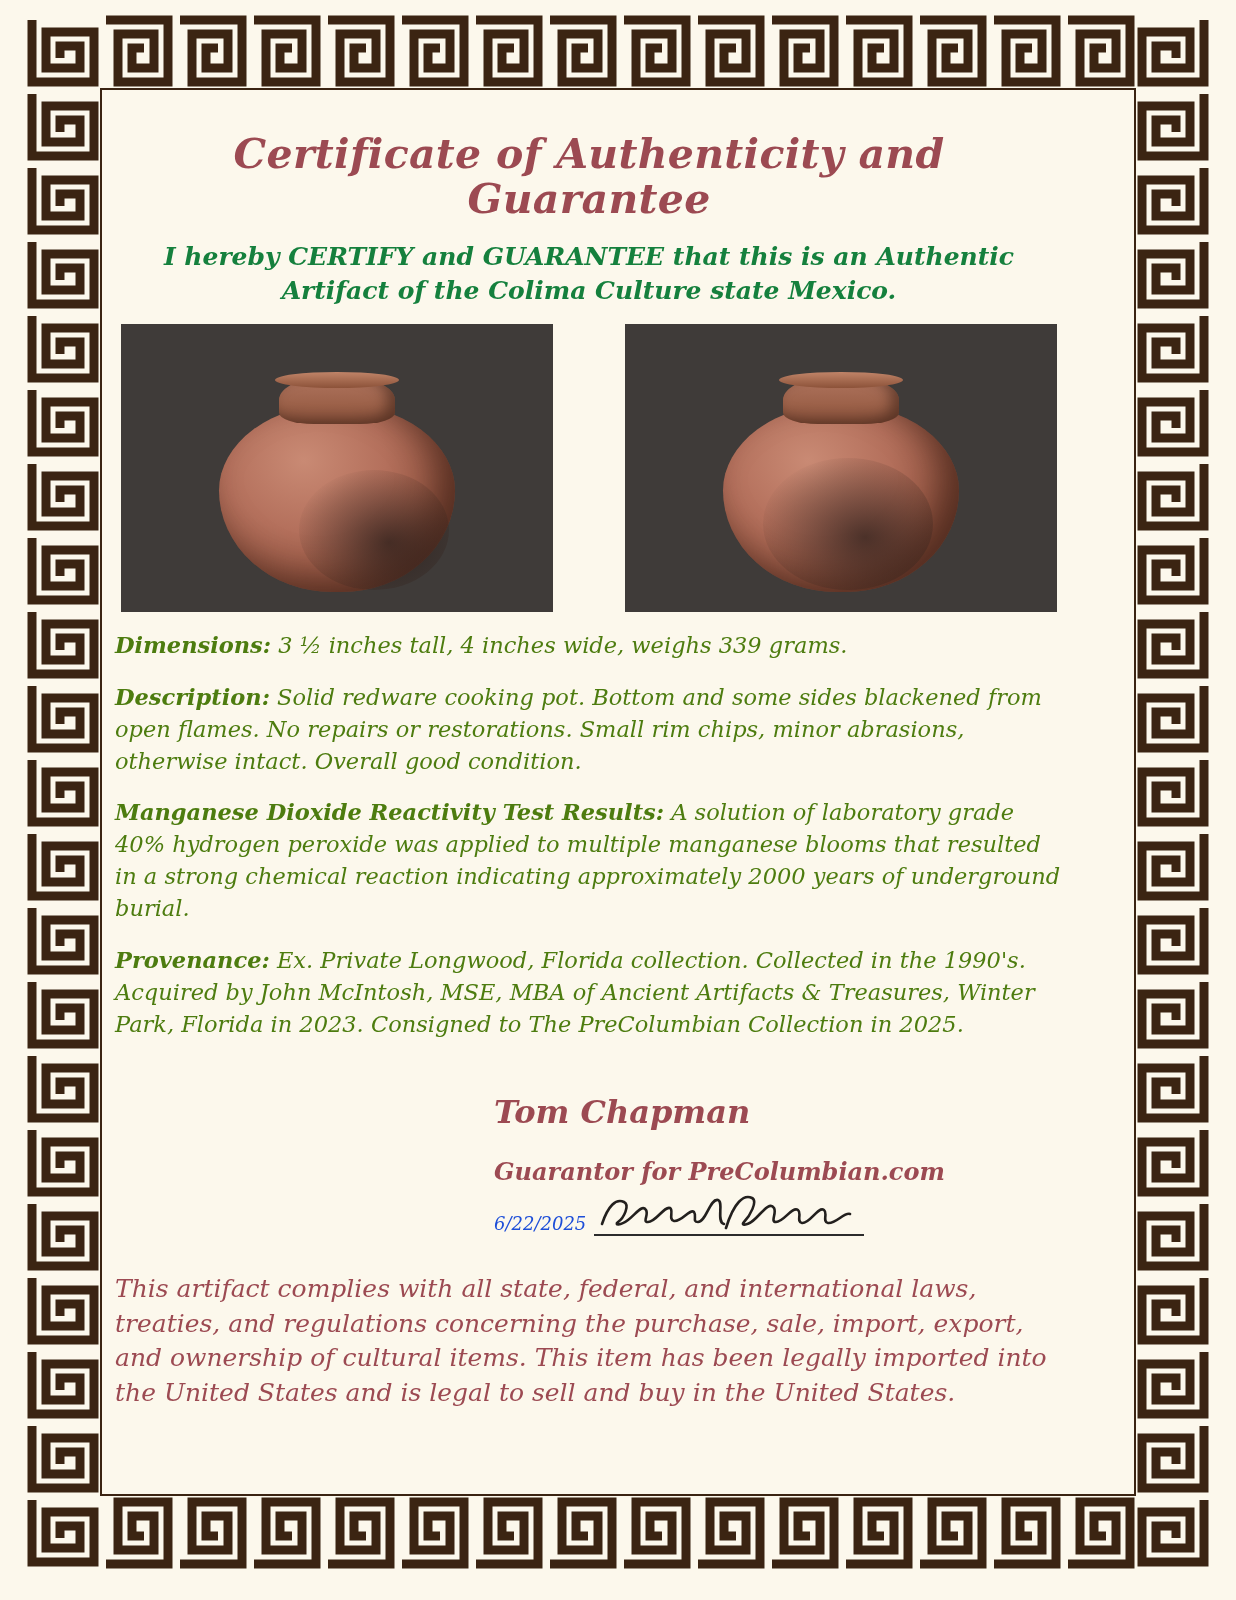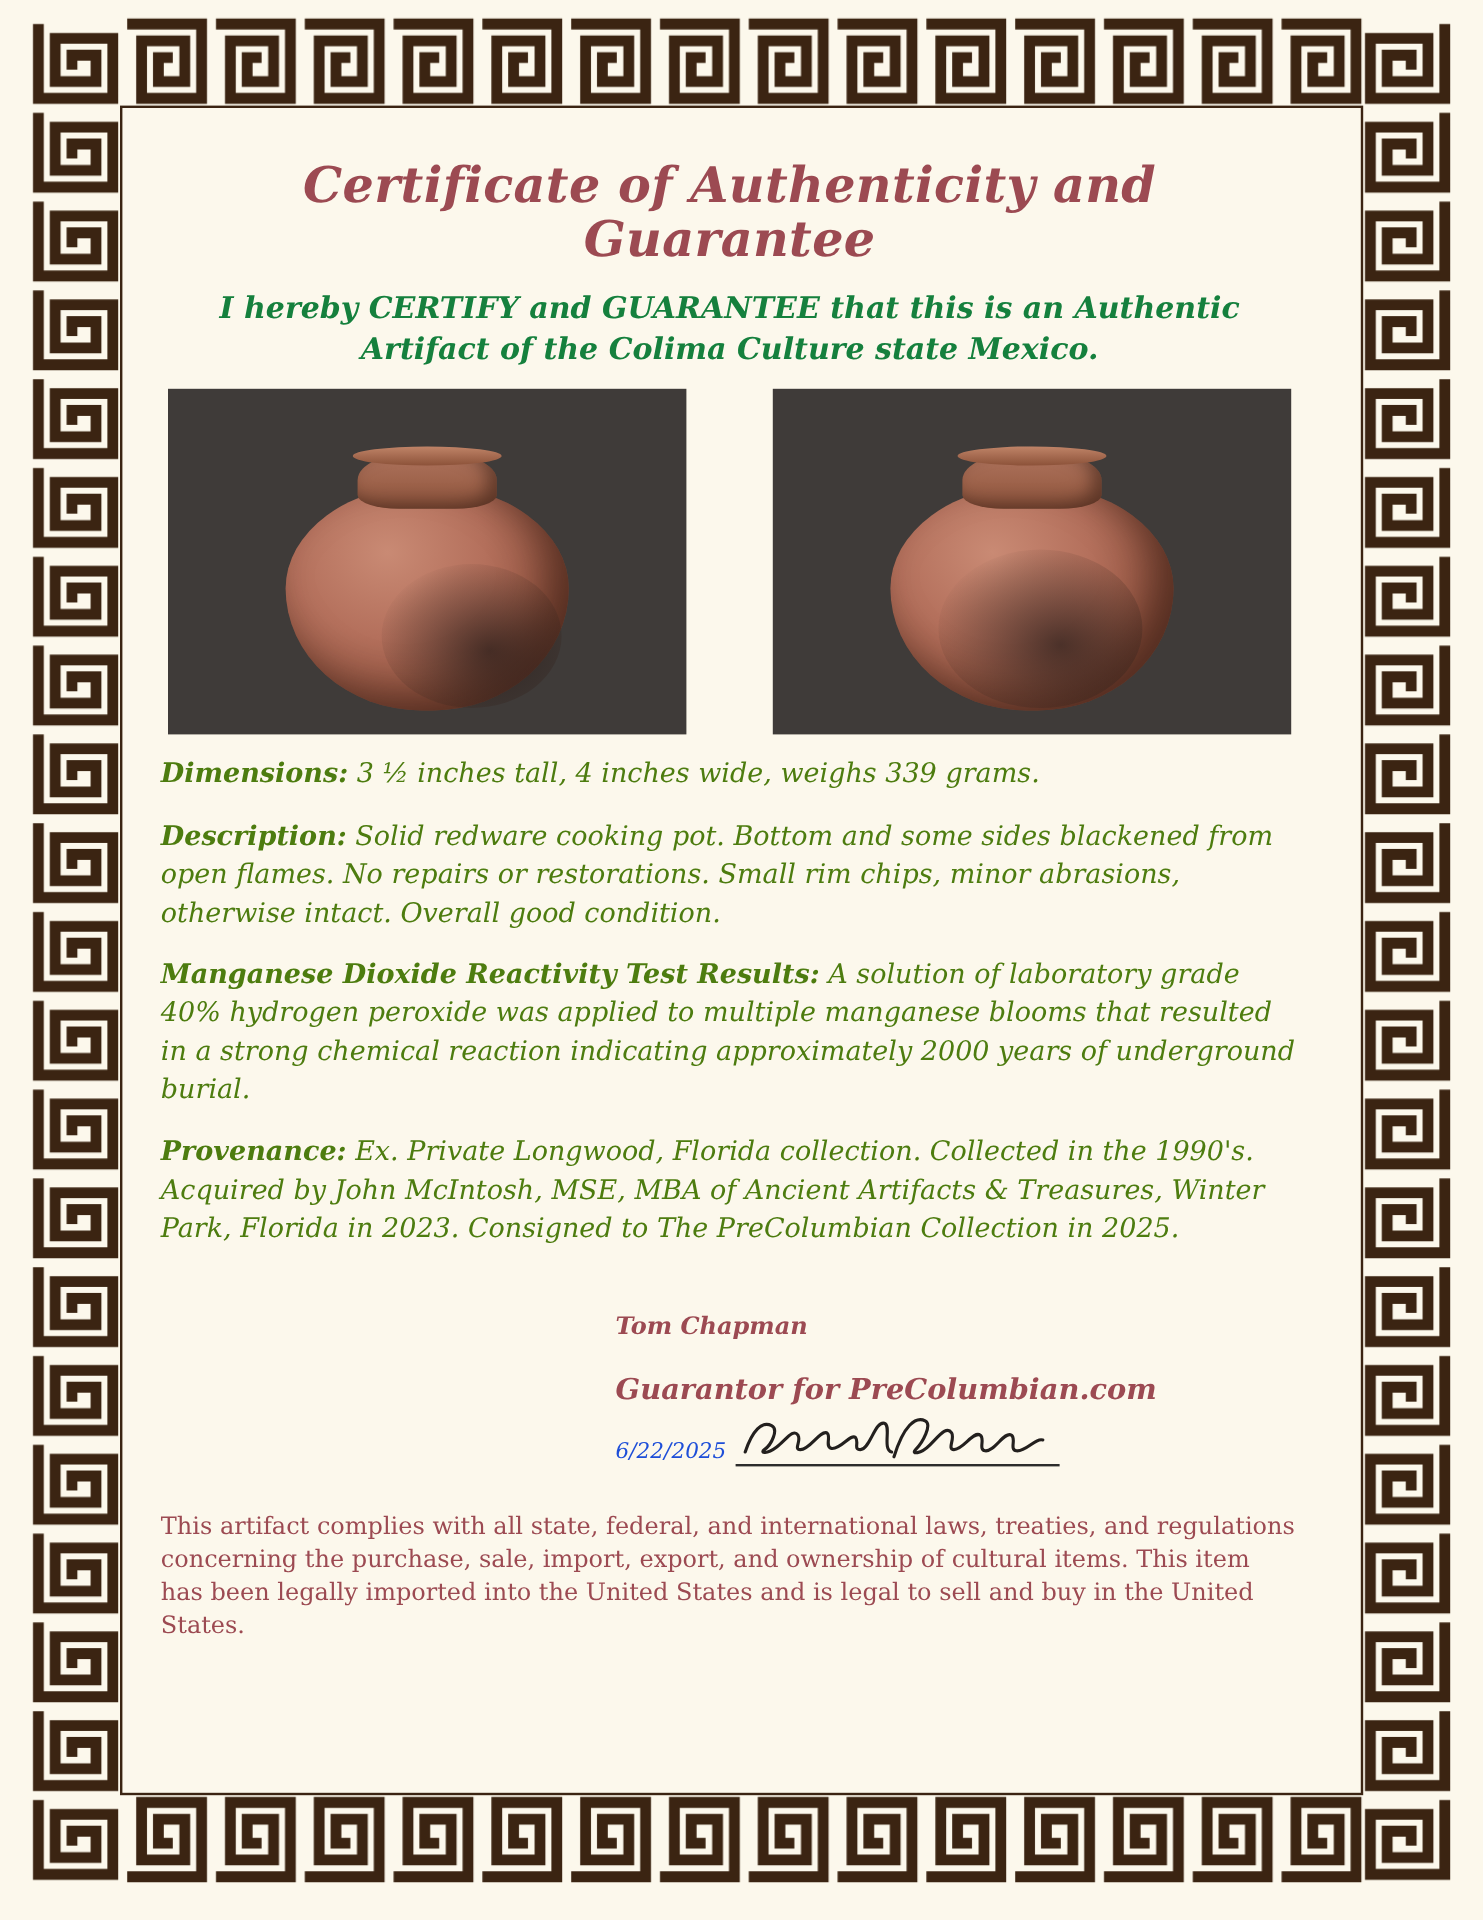--- a/index.html
+++ b/index.html
@@ -46,21 +46,21 @@
     top: 74px;
     right: 74px;
     bottom: 74px;
     border: 2px solid #3b2412;
     box-sizing: border-box;
   }
 
   
   .content {
     position: absolute;
-    left: 128px;
+    left: 109px;
     top: 104px;
     width: 960px;
     height: 1400px;
     box-sizing: border-box;
   }
 
   .cert-title {
     text-align: center;
     font-family: "DejaVu Serif", serif;
     font-style: italic;
@@ -165,21 +165,21 @@
 
   .sign-block {
     margin: 52px 0 0 0;
     padding-left: 385px;
     font-family: "DejaVu Serif", serif;
     font-style: italic;
     font-weight: bold;
     color: #9c4a52;
   }
   .sign-name {
-    font-size: 20px;
+    font-size: 32px;
     margin-bottom: 26px;
   }
   .sign-role {
     font-size: 24px;
     margin-bottom: 4px;
   }
   .sign-line {
     position: relative;
     display: flex;
     align-items: flex-end;
@@ -203,21 +203,22 @@
     position: absolute;
     left: 0;
     bottom: 0;
     width: 270px;
     height: 46px;
   }
 
   .legal {
     margin: 36px 6px 0 6px;
     font-family: "DejaVu Serif", serif;
-    font-size: 20px;
+    font-style: italic;
+    font-size: 25px;
     line-height: 1.38;
     color: #9c4a52;
   }
 </style>
 </head>
 <body>
 
 <div class="page">
 
   <div class="border-frame">

